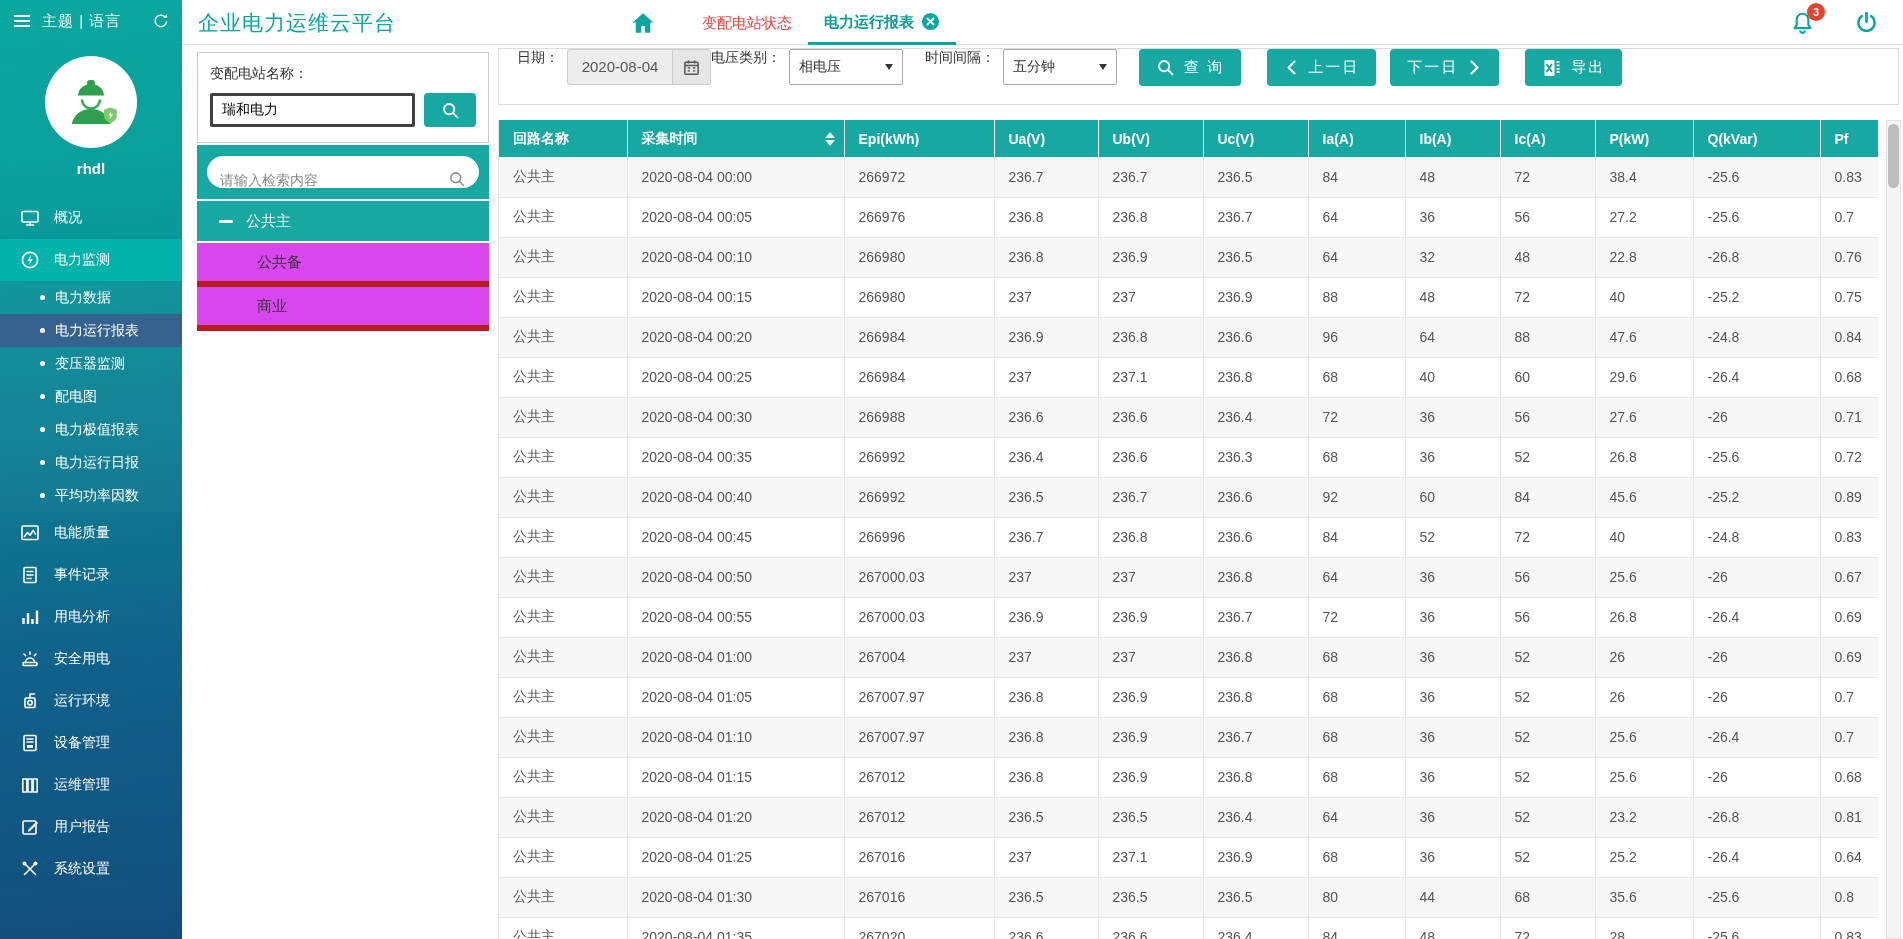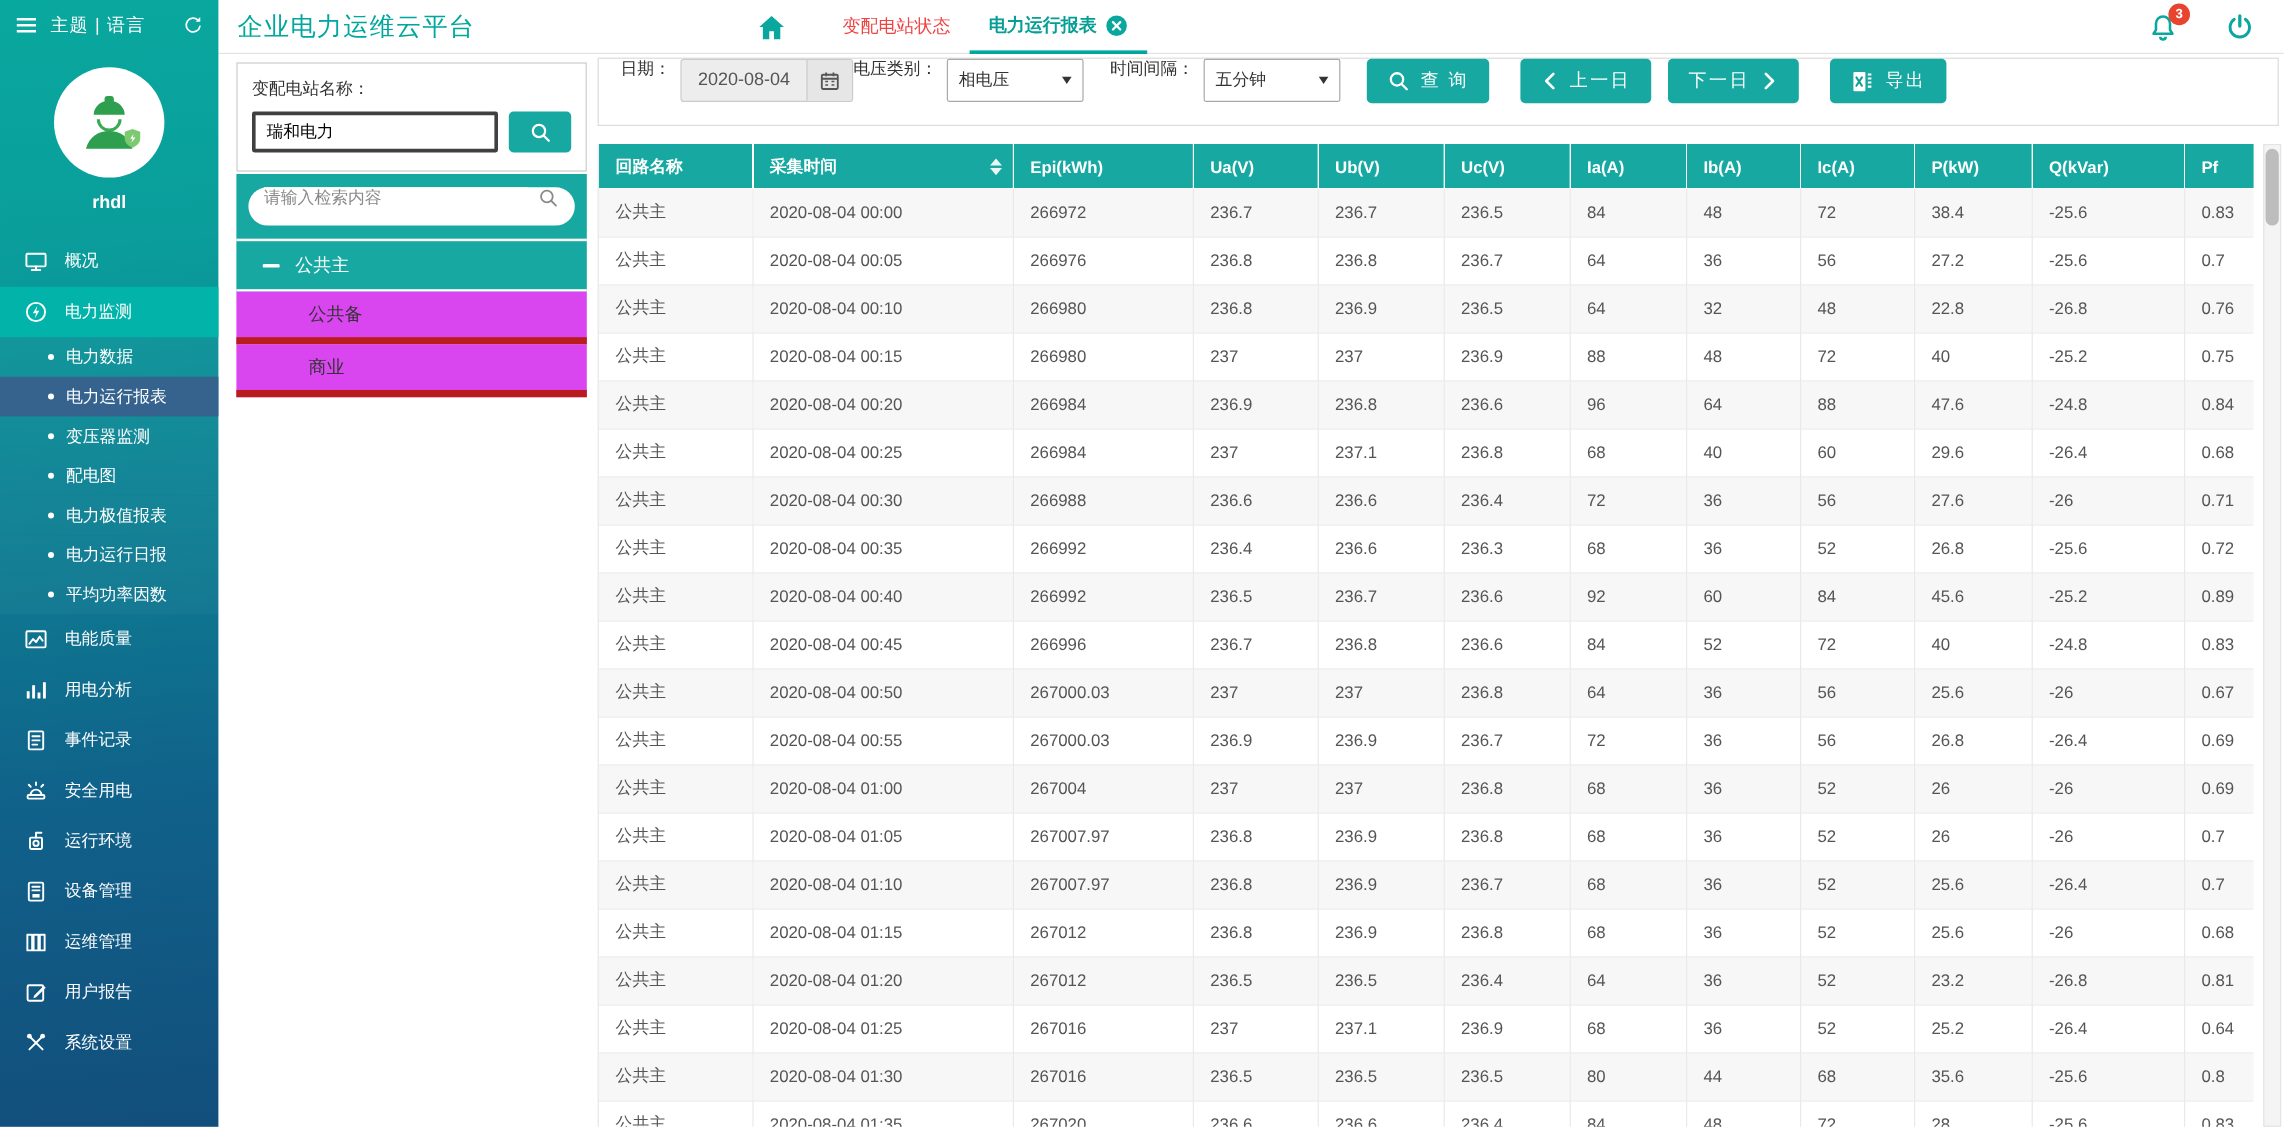--- a/index.html
+++ b/index.html
@@ -43,21 +43,21 @@
   .pwr{width:25px;height:25px;cursor:pointer}
   
   .station-panel{position:absolute;left:197px;top:52px;width:292px;bottom:0;background:#fff}
   .station-box{border:1px solid #ccc;padding:12px 12px 15px}
   .station-label{font-size:14px;color:#333;margin-bottom:10px}
   .station-row{display:flex;gap:9px}
   .station-row input{flex:1;height:34px;border:3px solid #404040;border-radius:2px;padding:0 9px;font-size:14px;color:#000000;outline:none}
   .btn-search-sm{width:52px;height:34px;background:var(--thead);border:none;border-radius:4px;cursor:pointer;
     display:flex;align-items:center;justify-content:center}
   .tree-band{background:var(--thead);padding:11px 10px;margin-top:2px}
-  .pill{background:#fff;border-radius:17px;height:32px;display:flex;align-items:flex-start;padding:0 13px;gap:8px}
+  .pill{background:#fff;border-radius:17px;height:32px;display:flex;align-items:flex-end;padding:0 13px;gap:8px}
   .pill input{border:none;outline:none;flex:1;font-size:14px;color:#333}
   .pill input::placeholder{color:#8a8a8a}
   .tree-node{height:44px;display:flex;align-items:center;font-size:15px;color:#333;background:#d946ef;
     border-bottom:6px solid #b91c1c;padding-left:60px;cursor:pointer}
   .tree-node.selected{background:var(--thead);color:#fff;padding-left:22px;gap:13px;border-top:2px solid #fff;border-bottom:2px solid #fff}
   .minus{width:14px;height:3px;background:#fff;border-radius:1px;flex:0 0 auto}
   
   .toolbar{position:absolute;left:498px;top:48px;right:4px;height:57px;border:1px solid #ddd;background:#fff;
     display:flex;align-items:flex-start;padding-left:18px;font-size:14px;color:#333}
   .lbl{margin-right:8px}
@@ -173,33 +173,33 @@
           <svg width="20" height="20" viewBox="0 0 20 20">
             <rect x="2" y="3" width="16" height="13.5" rx="1" stroke="#fff" stroke-width="1.6" fill="none" stroke-linecap="round" stroke-linejoin="round"></rect>
             <path d="M4.5 13.5l3-4 2.6 2.6 3-4.6 2.4 3.5" stroke="#fff" stroke-width="1.6" fill="none" stroke-linecap="round" stroke-linejoin="round"></path>
           </svg>
         </span>
         <span>电能质量</span>
       </div>
       <div class="menu-item">
         <span class="icn">
           <svg width="20" height="20" viewBox="0 0 20 20">
-            <path d="M3.5 17V11M8 17V6M12.5 17v-5M17 17V3.5" stroke="#fff" stroke-width="2.4"></path>
-          </svg>
-        </span>
-        <span>用电分析</span>
-      </div>
-      <div class="menu-item">
-        <span class="icn">
-          <svg width="20" height="20" viewBox="0 0 20 20">
             <rect x="4" y="2.5" width="12" height="15" rx="1" stroke="#fff" stroke-width="1.6" fill="none" stroke-linecap="round" stroke-linejoin="round"></rect>
             <path d="M7 6.5h6M7 10h6M7 13.5h4" stroke="#fff" stroke-width="1.6" fill="none" stroke-linecap="round" stroke-linejoin="round"></path>
           </svg>
         </span>
         <span>事件记录</span>
+      </div>
+      <div class="menu-item">
+        <span class="icn">
+          <svg width="20" height="20" viewBox="0 0 20 20">
+            <path d="M3.5 17V11M8 17V6M12.5 17v-5M17 17V3.5" stroke="#fff" stroke-width="2.4"></path>
+          </svg>
+        </span>
+        <span>用电分析</span>
       </div>
       <div class="menu-item">
         <span class="icn">
           <svg width="20" height="20" viewBox="0 0 20 20">
             <path d="M5.5 13.5a4.5 4.5 0 0 1 9 0" stroke="#fff" stroke-width="1.6" fill="none" stroke-linecap="round" stroke-linejoin="round"></path>
             <rect x="3" y="13.5" width="14" height="3" rx="1" stroke="#fff" stroke-width="1.6" fill="none" stroke-linecap="round" stroke-linejoin="round"></rect>
             <path d="M10 3v2.2M4 5l1.6 1.6M16 5l-1.6 1.6" stroke="#fff" stroke-width="1.6" fill="none" stroke-linecap="round" stroke-linejoin="round"></path>
           </svg>
         </span>
         <span>安全用电</span>

